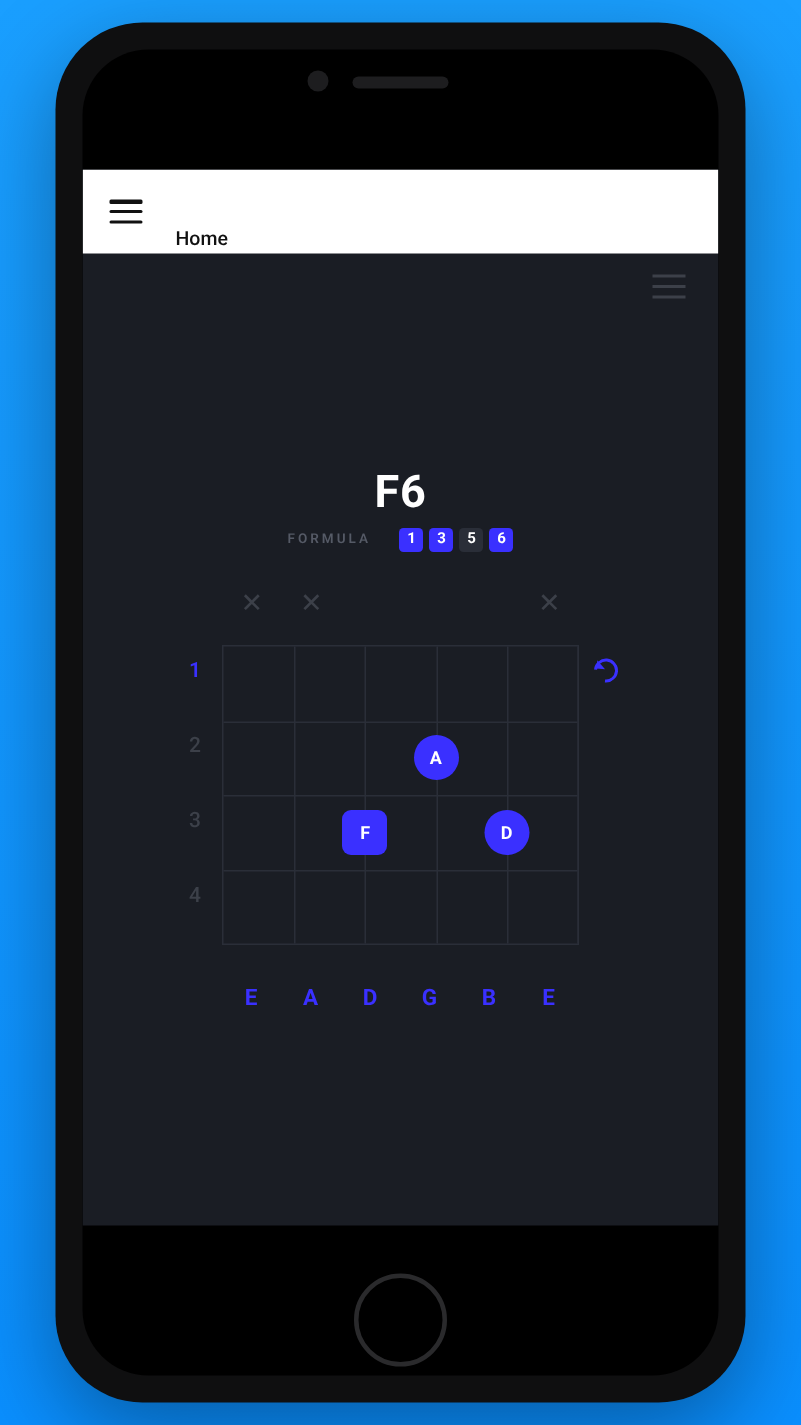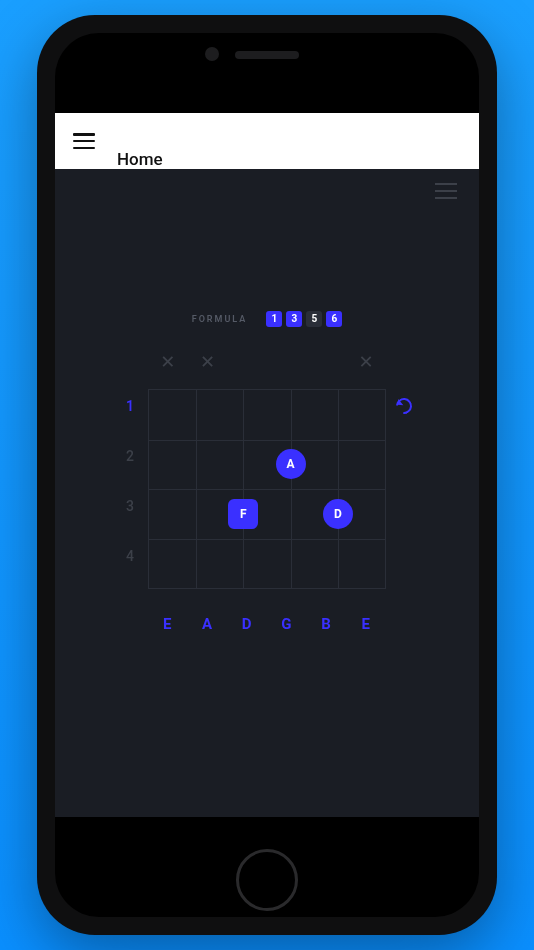--- a/index.html
+++ b/index.html
@@ -75,21 +75,21 @@
   }
   .hamburger-main {
     width: 22px; height: 16px;
     display: flex; flex-direction: column; justify-content: space-between;
     cursor: pointer;
   }
   .hamburger-main span {
     height: 2.5px; background: #111; width: 100%; border-radius: 1px;
   }
   .header-title {
-    font-size: 17px;
+    font-size: 13px;
     font-weight: 500;
     color: #111;
     margin-top: 36px;
   }
 
   
   .content {
     position: relative;
     padding: 12px 16px 0;
     color: #fff;
@@ -271,20 +271,21 @@
       </div>
 
       <div class="content">
         <div class="content-menu">
           <span></span>
             <span></span>
             <span></span>
         </div>
 
         <div class="chord-block">
+          <div class="chord-name">F6</div>
           <div class="formula-row">
             <span class="formula-label">FORMULA</span>
             <span id="formula-chips" style="display: inline-flex; gap: 4px;">
                 <span class="formula-chip">1</span>
                 <span class="formula-chip">3</span>
                 <span class="formula-chip dim">5</span>
                 <span class="formula-chip">6</span>
               </span>
           </div>
         </div>

